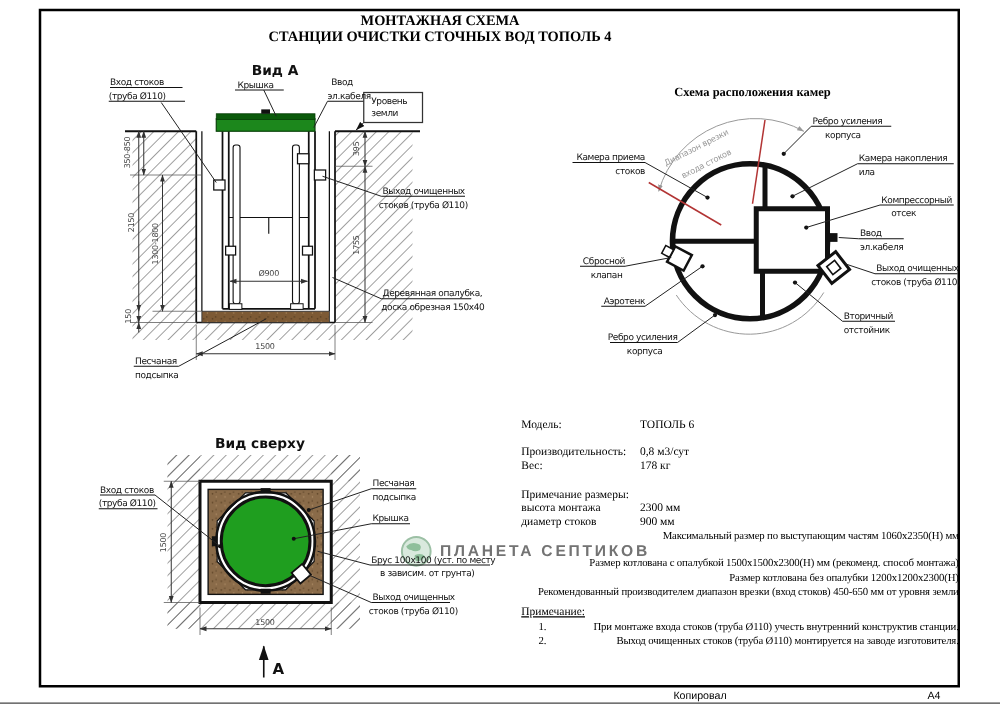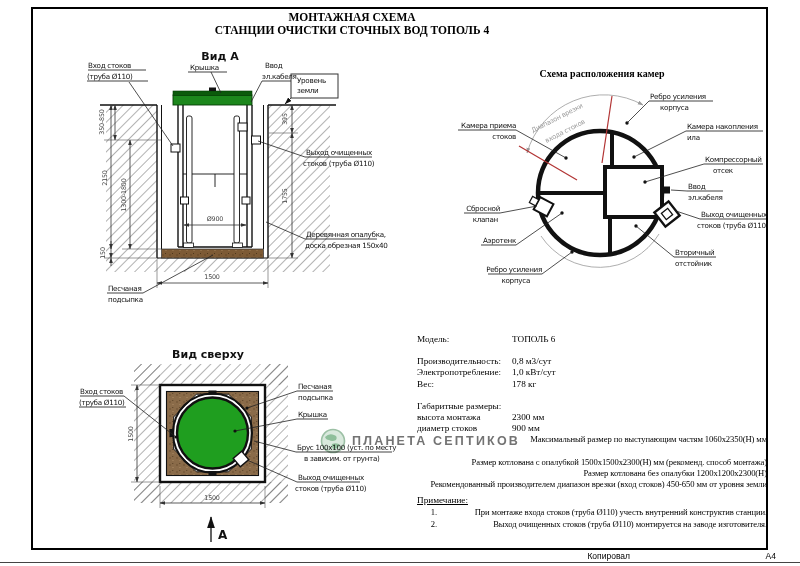--- a/index.html
+++ b/index.html
@@ -25,22 +25,22 @@
   .srow{display:flex;align-items:center;}
   .srow .sl{width:95px;}
   .mgap{height:11px;}
   .tight{font-size:8.6px;white-space:nowrap;letter-spacing:-0.1px;text-align:right;}
   .notes-header{text-decoration:underline;margin-top:5px;}
   ol.notes{margin:1px 0 0 0;padding-left:22px;}
   ol.notes li{line-height:11.2px;}
   .watermark{position:absolute;left:320px;top:427px;height:28px;display:flex;align-items:center;gap:6px;}
   .watermark .wtext{font-family:"Liberation Sans",sans-serif;font-weight:bold;font-size:12.5px;
        letter-spacing:2.2px;color:#737373;}
-  .footer-copy{position:absolute;left:490px;top:551px;width:140px;text-align:right;font-size:8.5px;}
-  .footer-format{position:absolute;left:742px;top:551px;width:34px;text-align:right;font-size:8.5px;}
+  .footer-copy{position:absolute;left:490px;top:551px;width:140px;text-align:center;font-size:8.5px;}
+  .footer-format{position:absolute;left:742px;top:551px;width:34px;text-align:left;font-size:8.5px;}
 </style>
 </head>
 <body>
 
 <div class="frame"></div>
 <div class="page-bottom-line"></div>
 
 <div class="title-block">
   <div>МОНТАЖНАЯ СХЕМА</div>
   <div>СТАНЦИИ ОЧИСТКИ СТОЧНЫХ ВОД ТОПОЛЬ 4</div>
@@ -353,29 +353,25 @@
   <div class="srow">
     <span class="sl">Модель:</span>
     <span>ТОПОЛЬ 6</span>
   </div>
   <div class="mgap"></div>
   <div class="srow">
     <span class="sl">Производительность:</span>
     <span>0,8 м3/сут</span>
   </div>
   <div class="srow">
-    <span class="sl">Электропотребление:</span>
-    <span>1,0 кВт/сут</span>
-  </div>
-  <div class="srow">
     <span class="sl">Вес:</span>
     <span>178 кг</span>
   </div>
   <div class="mgap"></div>
-  <div>Габаритные размеры:</div>
+  <div>Примечание размеры:</div>
   <div class="srow">
     <span class="sl">высота монтажа</span>
     <span>2300 мм</span>
   </div>
   <div class="srow">
     <span class="sl">диаметр стоков</span>
     <span>900 мм</span>
   </div>
   <div class="tight">Максимальный размер по выступающим частям 1060x2350(Н) мм</div>
   <div class="mgap"></div>

